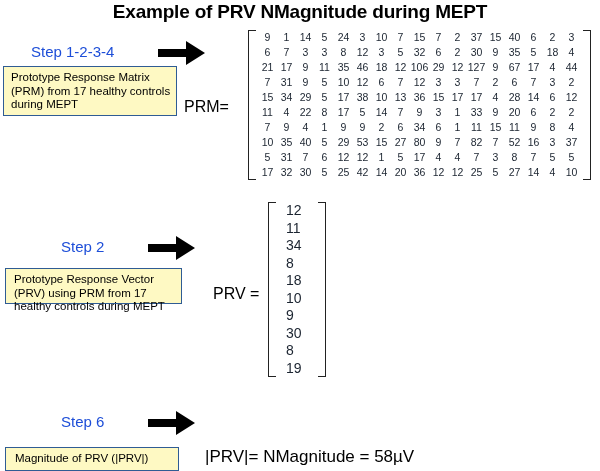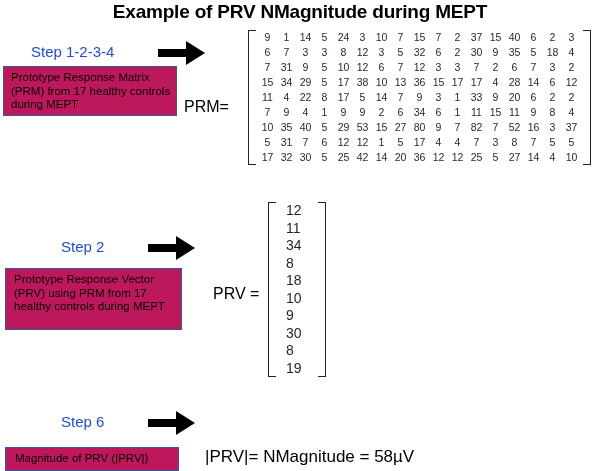--- a/index.html
+++ b/index.html
@@ -32,21 +32,21 @@
     color: #1d4ed8;
     white-space: nowrap;
   }
   .arrow {
     position: absolute;
     width: 48px;
     height: 26px;
   }
   .blue-box {
     position: absolute;
-    background: #be185d;
+    background: #fef9c3;
     border: 1px solid #2f5c94;
     box-sizing: border-box;
     color: #000000;
     font-size: 11.5px;
     line-height: 13.6px;
     padding: 4px 0 0 7px;
   }
   .blue-box.single {
     display: flex;
     align-items: center;
@@ -178,20 +178,39 @@
           <td>6</td>
           <td>2</td>
           <td>30</td>
           <td>9</td>
           <td>35</td>
           <td>5</td>
           <td>18</td>
           <td>4</td>
         </tr>
         <tr>
+          <td>21</td>
+          <td>17</td>
+          <td>9</td>
+          <td>11</td>
+          <td>35</td>
+          <td>46</td>
+          <td>18</td>
+          <td>12</td>
+          <td>106</td>
+          <td>29</td>
+          <td>12</td>
+          <td>127</td>
+          <td>9</td>
+          <td>67</td>
+          <td>17</td>
+          <td>4</td>
+          <td>44</td>
+        </tr>
+        <tr>
           <td>7</td>
           <td>31</td>
           <td>9</td>
           <td>5</td>
           <td>10</td>
           <td>12</td>
           <td>6</td>
           <td>7</td>
           <td>12</td>
           <td>3</td>
@@ -323,21 +342,21 @@
 </div>
 
 <div class="step-label" style="left:61px; top:238px;">Step 2</div>
 
 <div class="arrow" style="left:148px; top:235px;">
   <svg viewBox="0 0 48 26" width="48" height="26" aria-hidden="true">
     <path d="M0,9 L28,9 L28,1 L47,13 L28,25 L28,17 L0,17 Z" fill="#000000"></path>
   </svg>
 </div>
 
-<div class="blue-box" style="left:5px; top:268px; width:177px; height:62px;padding-left:8px;">Prototype Response Vector (PRV)  using PRM from 17 healthy  controls during MEPT</div>
+<div class="blue-box" style="left:5px; top:268px; width:177px; height:36px;padding-left:8px;">Prototype Response Vector (PRV)  using PRM from 17 healthy  controls during MEPT</div>
 
 <div class="eq-label bold" style="left:213px; top:285px;">PRV =</div>
 
 <div class="vector-wrap">
   <div class="bracket left"></div>
   <table class="vector">
     <tbody id="vector-body">
         <tr>
           <td>12</td>
         </tr>

